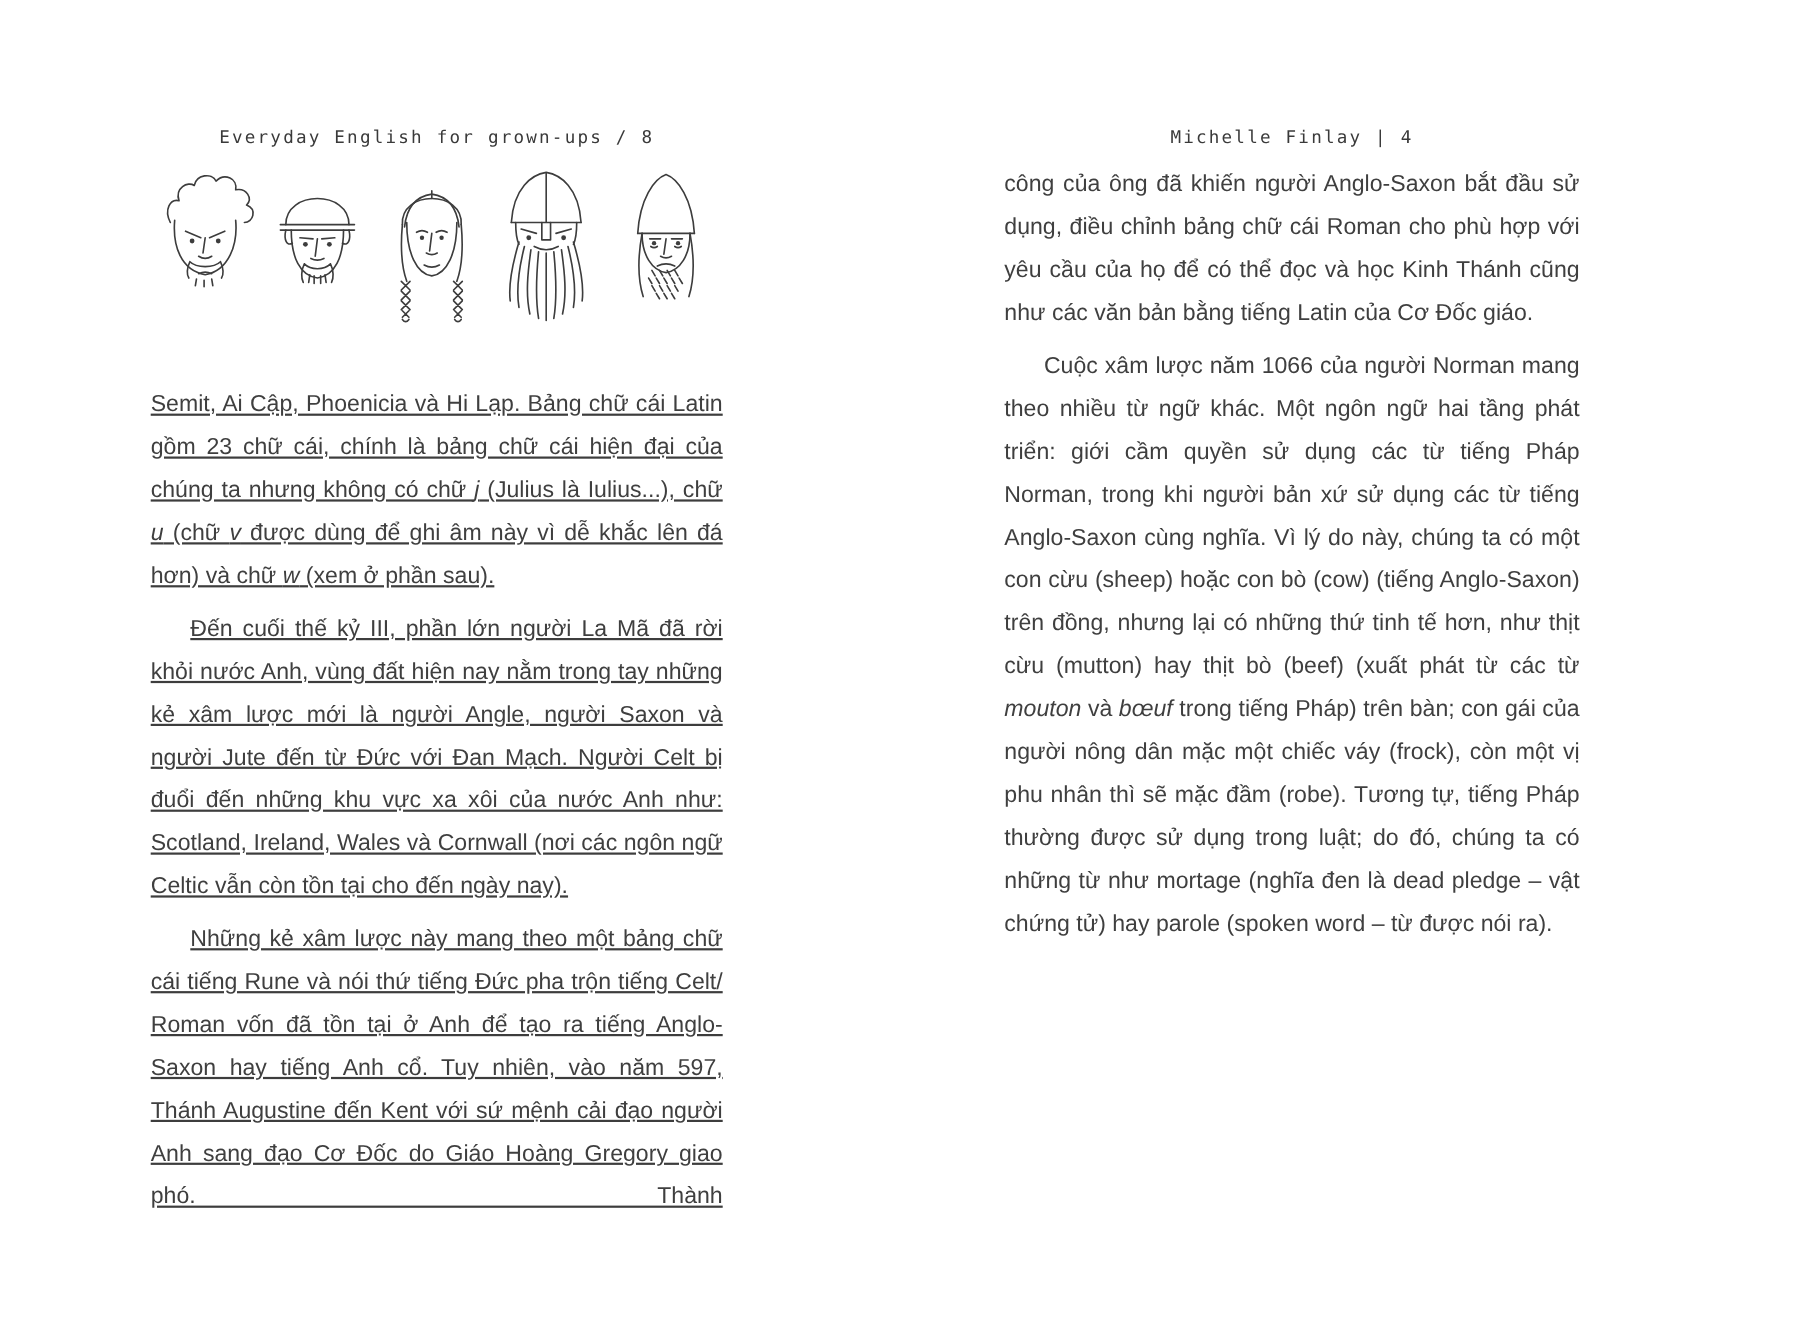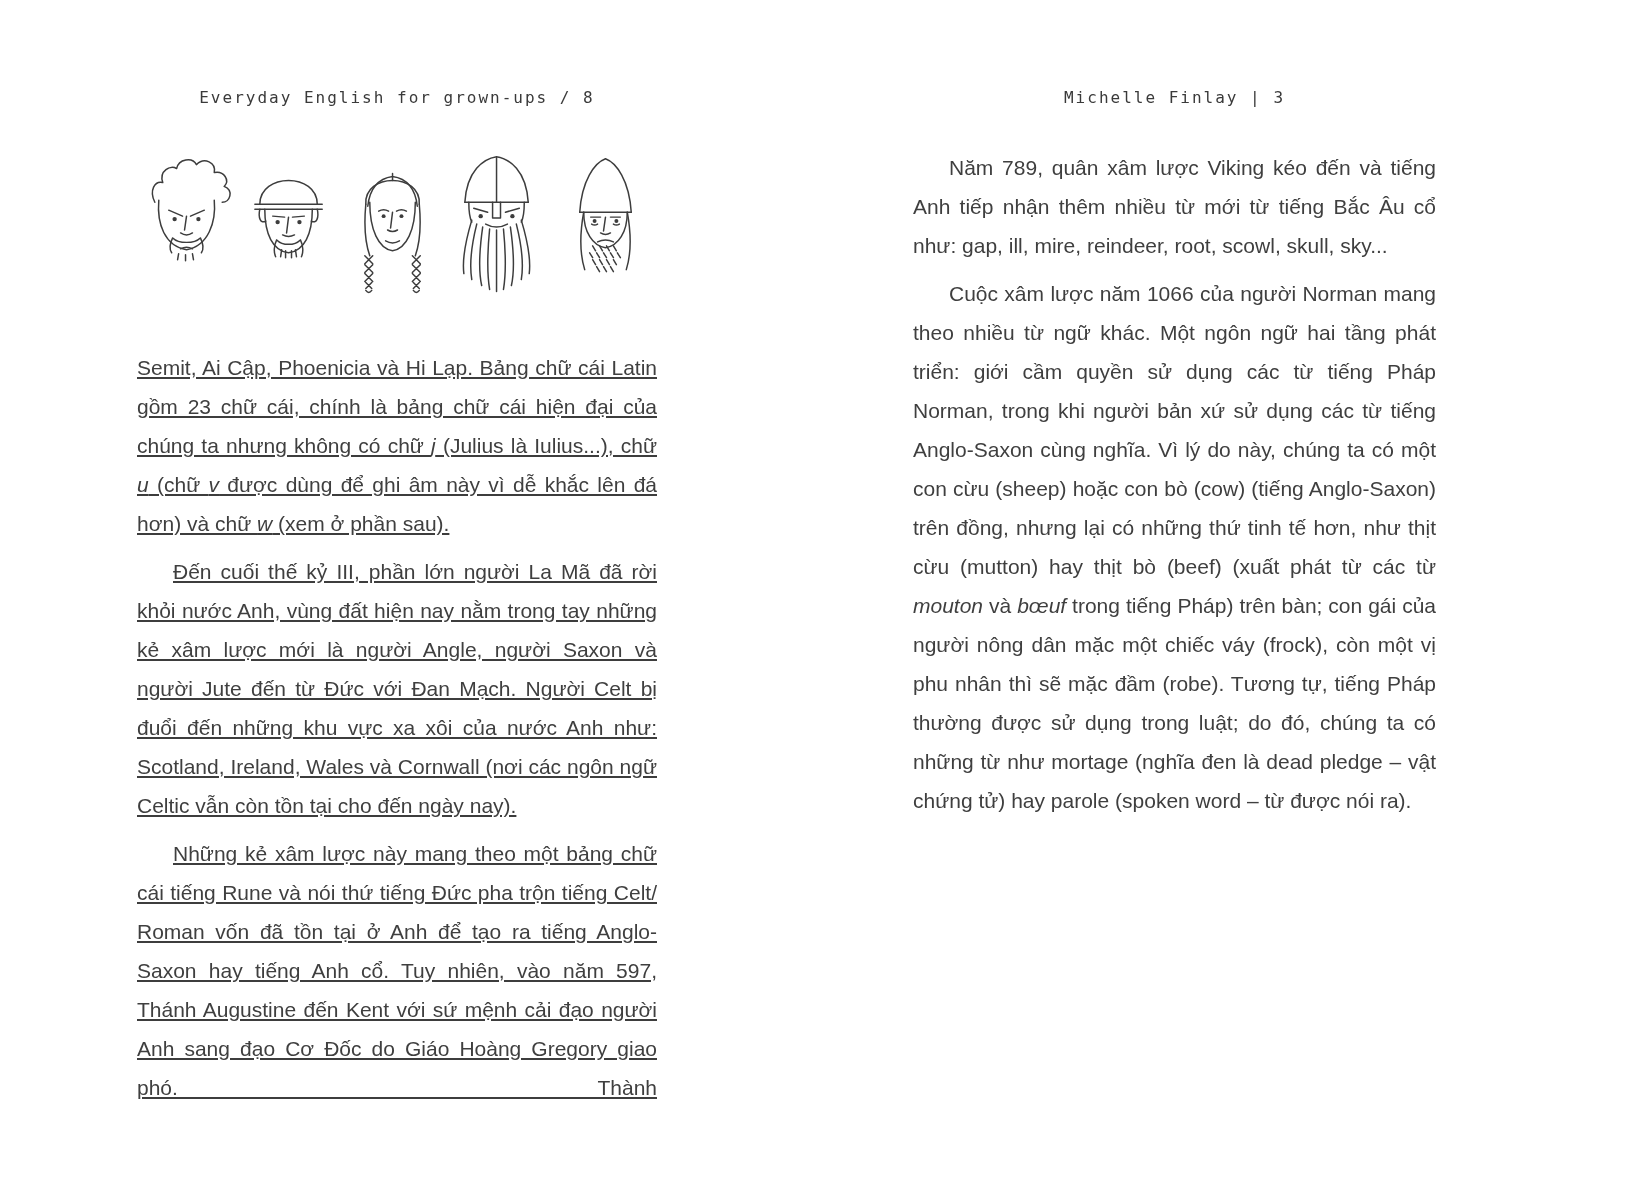--- a/index.html
+++ b/index.html
@@ -4,21 +4,21 @@
 <style>
   html,body{margin:0;padding:0;}
   body{
     width:1645px;height:1200px;background:#ffffff;overflow:hidden;position:relative;
     font-family:"Liberation Sans", sans-serif;color:#3d3d3d;
   }
   .page{position:absolute;top:0;}
   .page-left{left:137px;width:520px;}
   .page-right{left:913px;width:523px;}
   .page-header{
-    position:absolute;top:88px;left:0;right:0;text-align:center;
+    position:absolute;top:115px;left:0;right:0;text-align:center;
     font-family:"DejaVu Sans Mono", monospace;
     font-size:16px;letter-spacing:2px;color:#3a3a3a;white-space:nowrap;
   }
   .illustration{position:absolute;top:146px;left:0;width:520px;height:168px;}
   .illustration svg{display:block;width:520px;height:168px;}
   .sketch{stroke:#3d3d3d;stroke-width:1.5;fill:none;stroke-linecap:round;stroke-linejoin:round;}
   .sketch-fill{fill:#3d3d3d;stroke:none;}
   .body-text{position:absolute;left:0;width:100%;}
   .page-left  .body-text{top:348px;text-decoration:underline;}
   .page-right .body-text{top:148px;}
@@ -113,19 +113,19 @@
 
   <div class="body-text">
     <p class="para">Semit, Ai Cập, Phoenicia và Hi Lạp. Bảng chữ cái Latin gồm 23 chữ cái, chính là bảng chữ cái hiện đại của chúng ta nhưng không có chữ <i>j</i> (Julius là Iulius...), chữ <i>u</i> (chữ <i>v</i> được dùng để ghi âm này vì dễ khắc lên đá hơn) và chữ <i>w</i> (xem ở phần sau).</p>
     <p class="para indent">Đến cuối thế kỷ III, phần lớn người La Mã đã rời khỏi nước Anh, vùng đất hiện nay nằm trong tay những kẻ xâm lược mới là người Angle, người Saxon và người Jute đến từ Đức với Đan Mạch. Người Celt bị đuổi đến những khu vực xa xôi của nước Anh như: Scotland, Ireland, Wales và Cornwall (nơi các ngôn ngữ Celtic vẫn còn tồn tại cho đến ngày nay).</p>
     <p class="para indent fill-last">Những kẻ xâm lược này mang theo một bảng chữ cái tiếng Rune và nói thứ tiếng Đức pha trộn tiếng Celt/ Roman vốn đã tồn tại ở Anh để tạo ra tiếng Anglo-Saxon hay tiếng Anh cổ. Tuy nhiên, vào năm 597, Thánh Augustine đến Kent với sứ mệnh cải đạo người Anh sang đạo Cơ Đốc do Giáo Hoàng Gregory giao phó. Thành</p>
   </div>
 </div>
 
 <div class="page page-right">
 
-  <div class="page-header">Michelle Finlay | 3</div>
+  <div class="page-header">Michelle Finlay | 4</div>
 
   <div class="body-text">
-    <p class="para indent">Năm 789, quân xâm lược Viking kéo đến và tiếng Anh tiếp nhận thêm nhiều từ mới từ tiếng Bắc Âu cổ như: gap, ill, mire, reindeer, root, scowl, skull, sky...</p>
+    <p class="para">công của ông đã khiến người Anglo-Saxon bắt đầu sử dụng, điều chỉnh bảng chữ cái Roman cho phù hợp với yêu cầu của họ để có thể đọc và học Kinh Thánh cũng như các văn bản bằng tiếng Latin của Cơ Đốc giáo.</p>
     <p class="para indent">Cuộc xâm lược năm 1066 của người Norman mang theo nhiều từ ngữ khác. Một ngôn ngữ hai tầng phát triển: giới cầm quyền sử dụng các từ tiếng Pháp Norman, trong khi người bản xứ sử dụng các từ tiếng Anglo-Saxon cùng nghĩa. Vì lý do này, chúng ta có một con cừu (sheep) hoặc con bò (cow) (tiếng Anglo-Saxon) trên đồng, nhưng lại có những thứ tinh tế hơn, như thịt cừu (mutton) hay thịt bò (beef) (xuất phát từ các từ <i>mouton</i> và <i>bœuf</i> trong tiếng Pháp) trên bàn; con gái của người nông dân mặc một chiếc váy (frock), còn một vị phu nhân thì sẽ mặc đầm (robe). Tương tự, tiếng Pháp thường được sử dụng trong luật; do đó, chúng ta có những từ như mortage (nghĩa đen là dead pledge – vật chứng tử) hay parole (spoken word – từ được nói ra).</p>
   </div>
 </div>
 
 </body></html>

